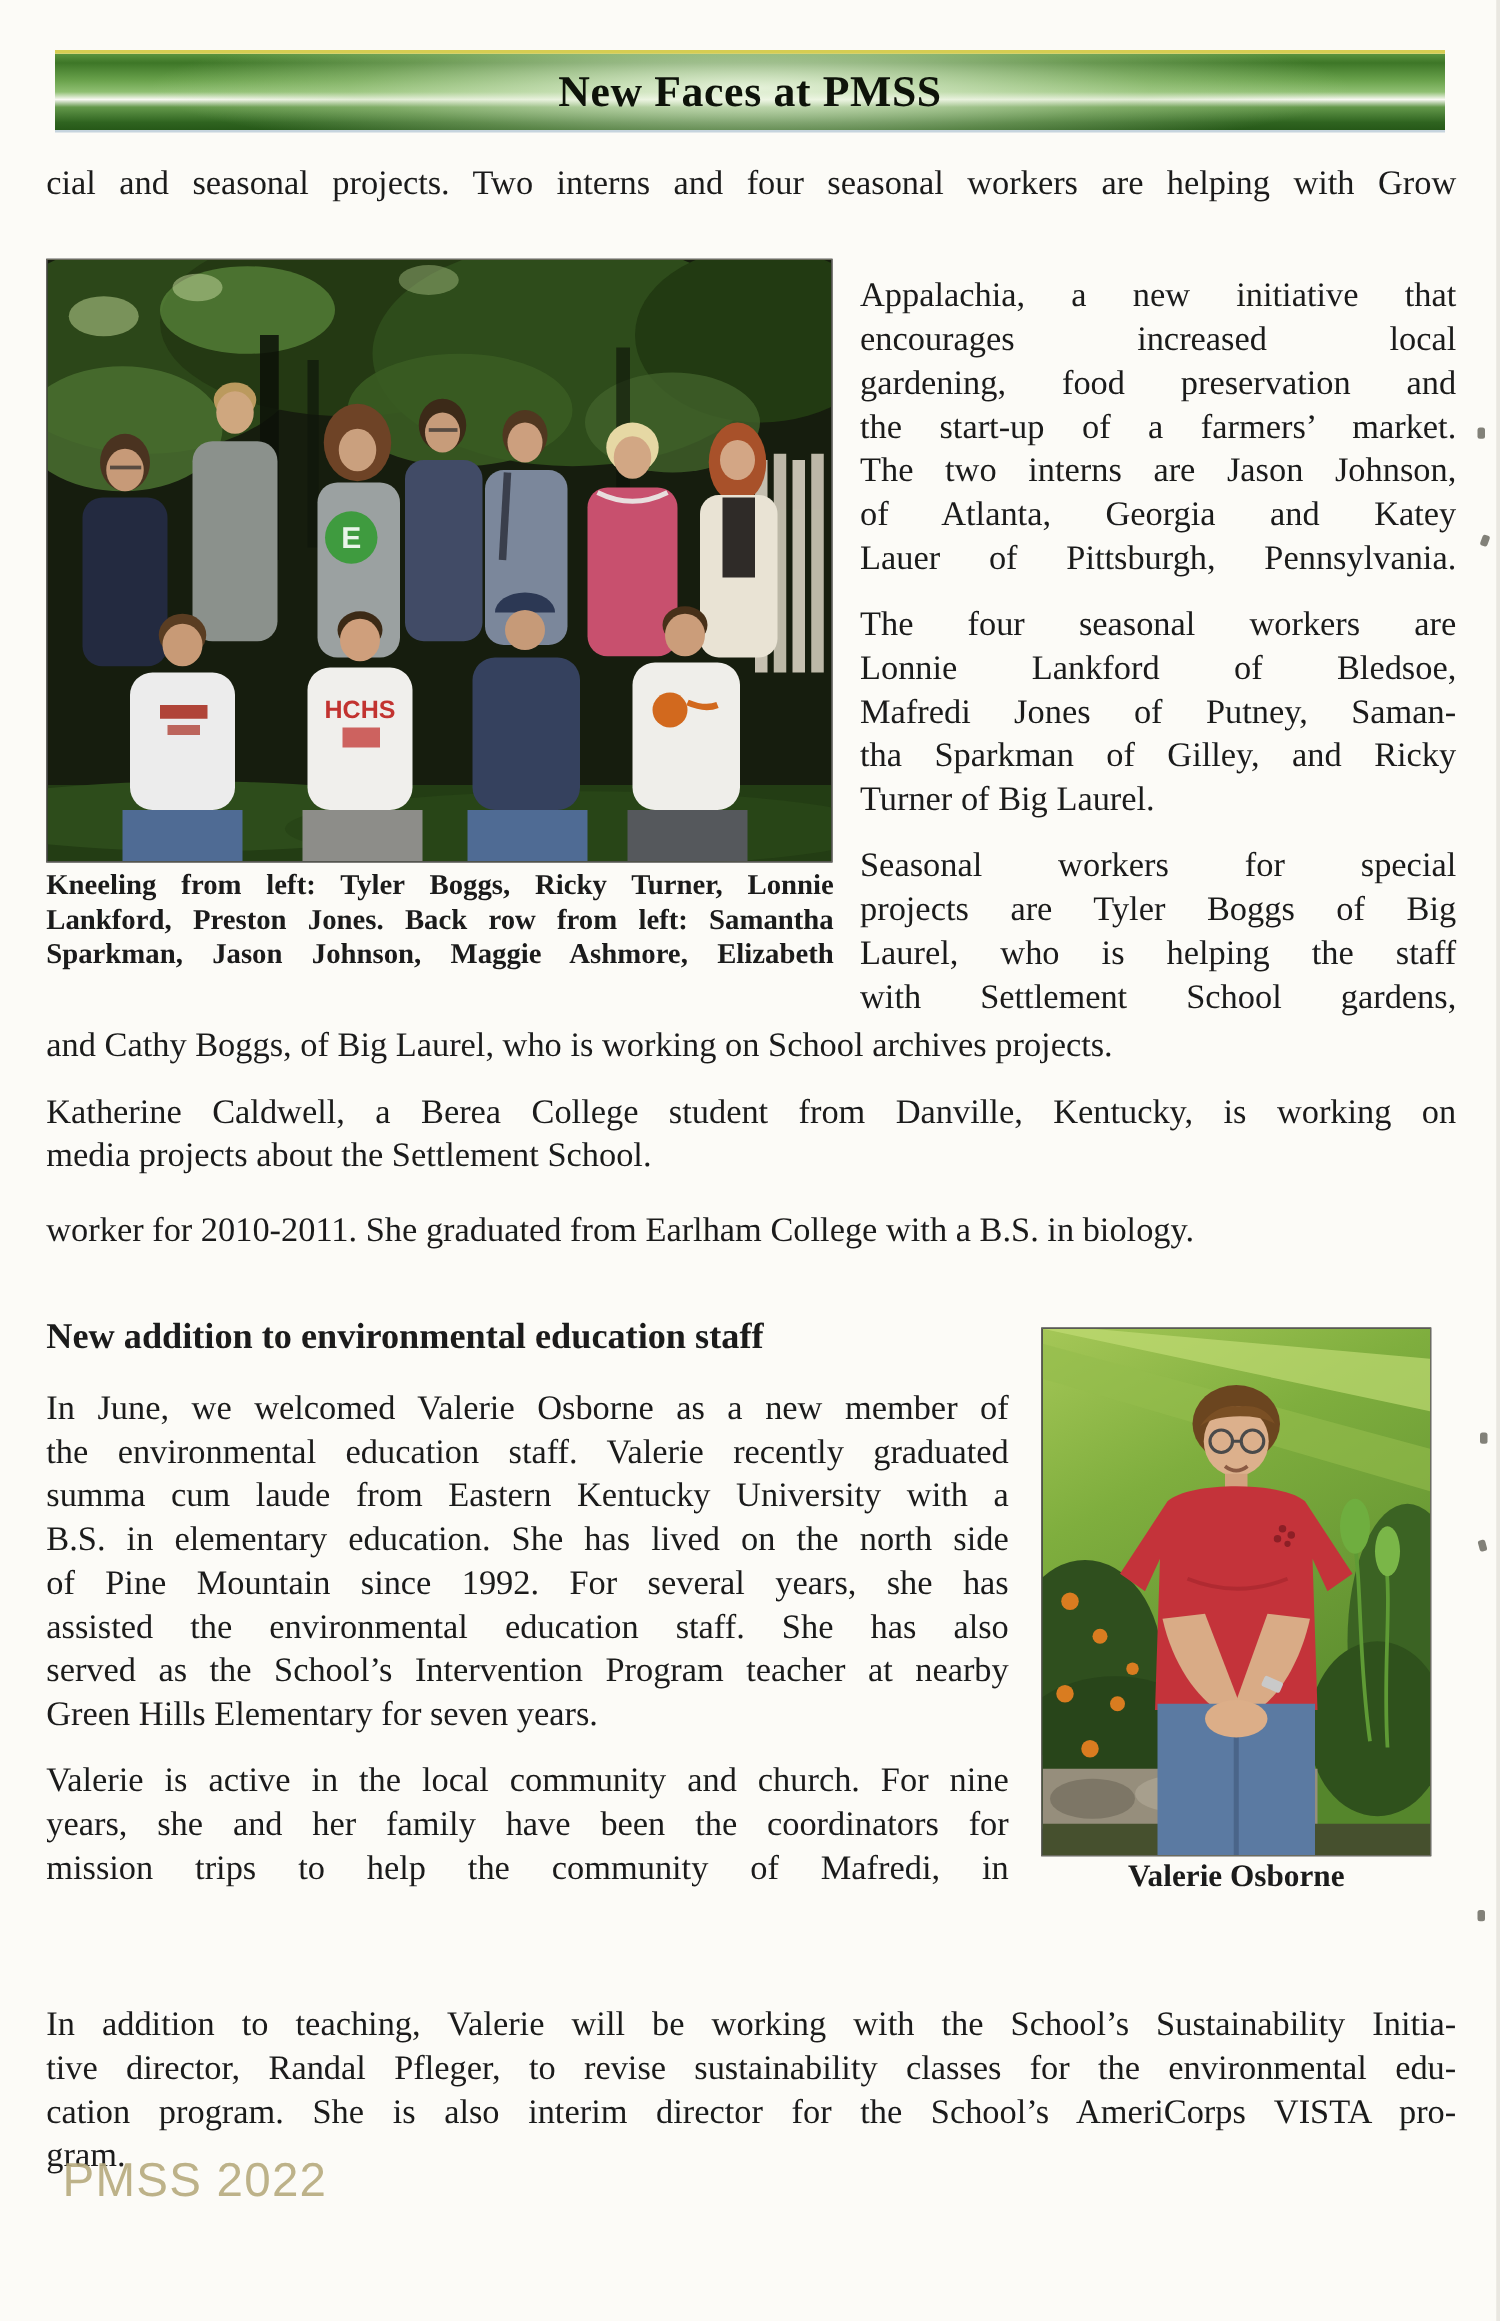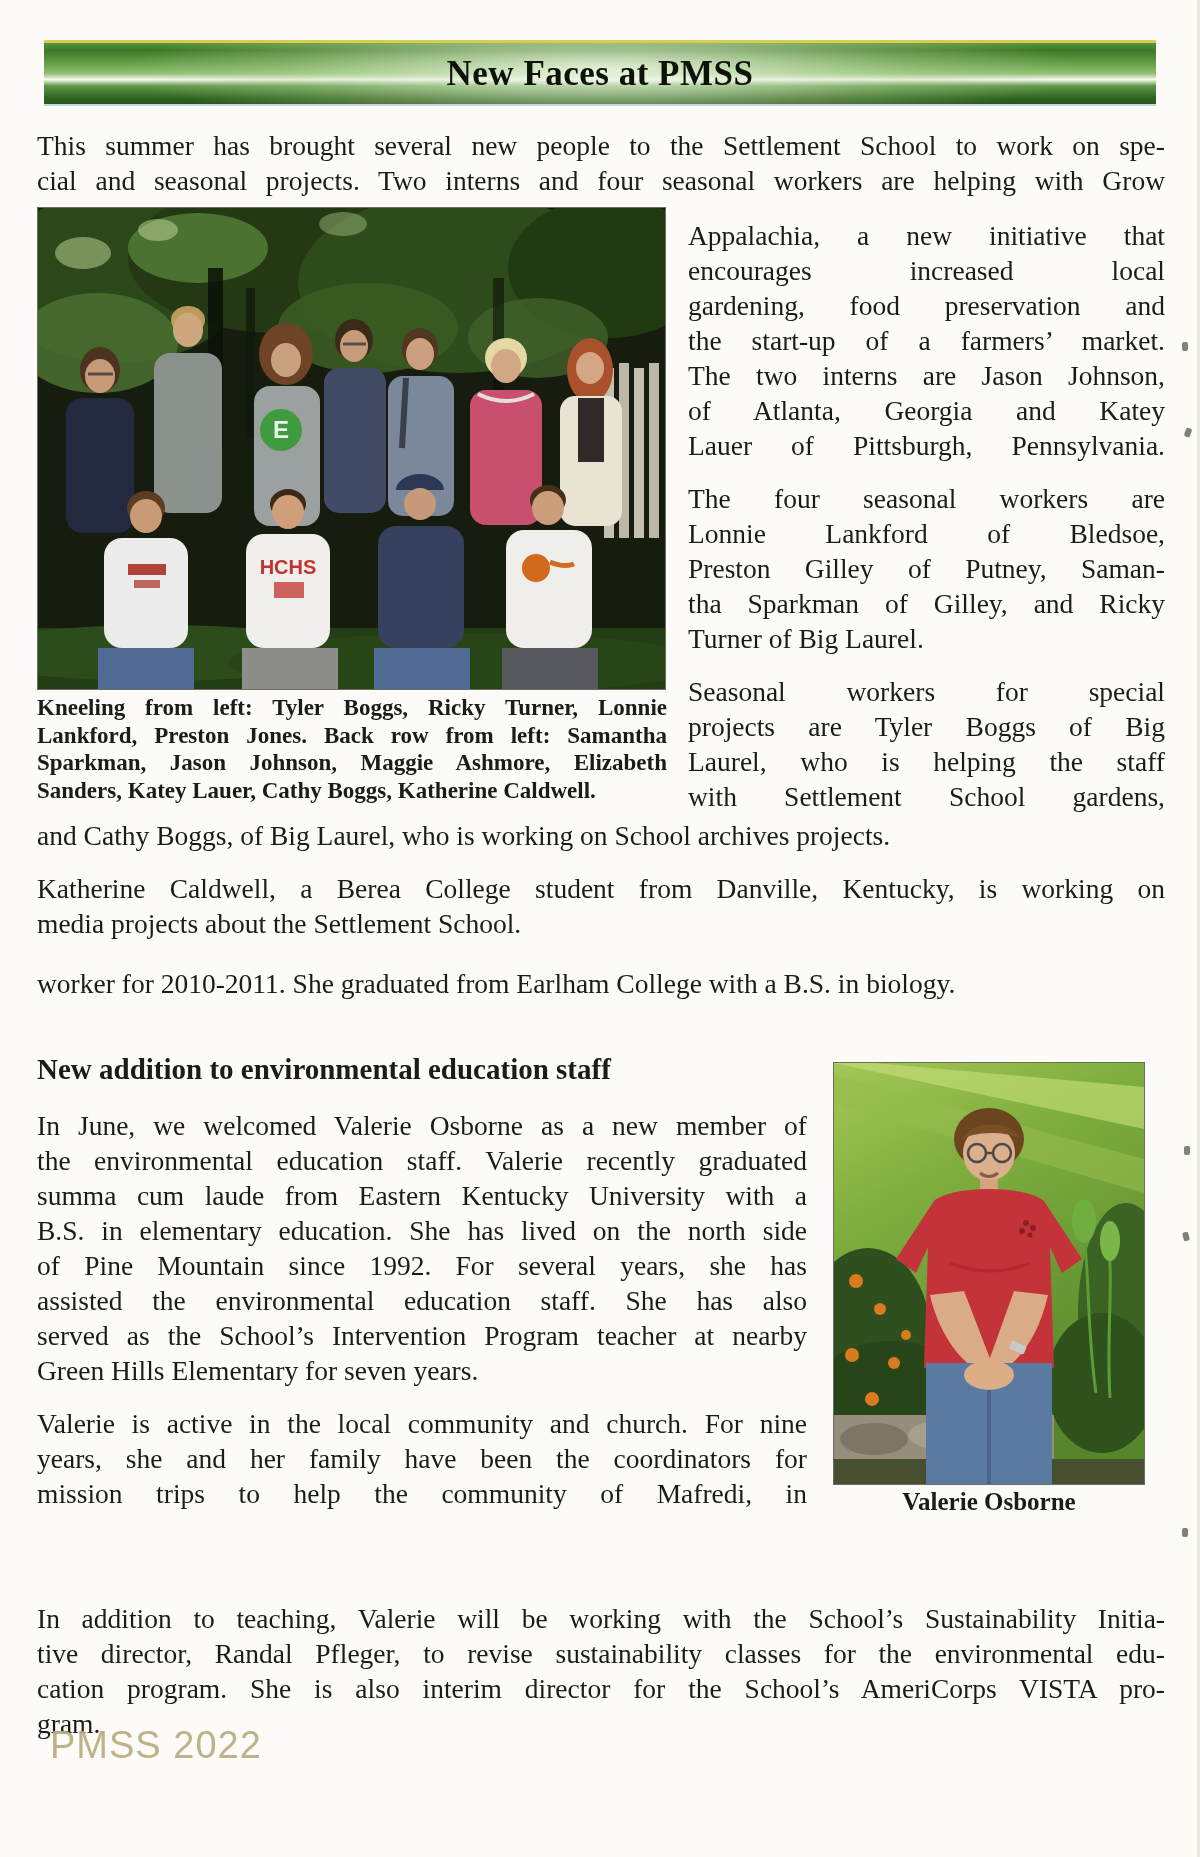--- a/index.html
+++ b/index.html
@@ -40,21 +40,20 @@
 </head>
 <body>
 
 <div class="page">
 
   <div class="banner">
     <span class="banner-title">New Faces at PMSS</span>
   </div>
 
   <div class="para alljust" style="left:37px; top:128px; width:1128px;">
-      <div class="tline">This summer has brought several new people to the Settlement School to work on spe-</div>
       <div class="tline last">cial and seasonal projects. Two interns and four seasonal workers are helping with Grow</div>
     </div>
 
   <div class="photo" style="left:37px; top:207px; width:629px; height:483px;">
     <svg viewBox="0 0 627 481" width="627" height="481" preserveAspectRatio="none">
       <rect width="627" height="481" fill="#161d0e"></rect>
       <ellipse cx="80" cy="70" rx="130" ry="85" fill="#2c4719"></ellipse>
       <ellipse cx="240" cy="50" rx="150" ry="75" fill="#243913"></ellipse>
       <ellipse cx="420" cy="75" rx="160" ry="90" fill="#2e4c1b"></ellipse>
       <ellipse cx="570" cy="60" rx="100" ry="70" fill="#223a12"></ellipse>
@@ -151,37 +150,36 @@
         <path d="M512 354 q14 6 24 2" stroke="#d2691e" stroke-width="5" fill="none"></path>
         <rect x="464" y="440" width="96" height="41" fill="#55585c"></rect>
       </g>
     </svg>
   </div>
 
   <div class="para caption1" style="left:37px; top:694px; width:630px;">
       <div class="tline">Kneeling from left: Tyler Boggs, Ricky Turner, Lonnie</div>
       <div class="tline">Lankford, Preston Jones.  Back row from left: Samantha</div>
       <div class="tline">Sparkman, Jason Johnson, Maggie Ashmore, Elizabeth</div>
-      <div class="tline last">Sanders, Katey Lauer, Cathy Boggs, Katherine Caldwell.</div>
     </div>
 
   <div class="para alljust" style="left:688px; top:218px; width:477px;">
       <div class="tline">Appalachia, a new initiative that</div>
       <div class="tline">encourages increased local</div>
       <div class="tline">gardening, food preservation and</div>
       <div class="tline">the start-up of a farmers’ market.</div>
       <div class="tline">The two interns are Jason Johnson,</div>
       <div class="tline">of Atlanta, Georgia and Katey</div>
       <div class="tline last">Lauer of Pittsburgh, Pennsylvania.</div>
     </div>
 
   <div class="para" style="left:688px; top:481px; width:477px;">
       <div class="tline">The four seasonal workers are</div>
       <div class="tline">Lonnie Lankford of Bledsoe,</div>
-      <div class="tline">Preston Gilley of Putney, Saman-</div>
+      <div class="tline">Mafredi Jones of Putney, Saman-</div>
       <div class="tline">tha Sparkman of Gilley, and Ricky</div>
       <div class="tline last">Turner of Big Laurel.</div>
     </div>
 
   <div class="para alljust" style="left:688px; top:674px; width:477px;">
       <div class="tline">Seasonal workers for special</div>
       <div class="tline">projects are Tyler Boggs of Big</div>
       <div class="tline">Laurel, who is helping the staff</div>
       <div class="tline last">with Settlement School gardens,</div>
     </div>

